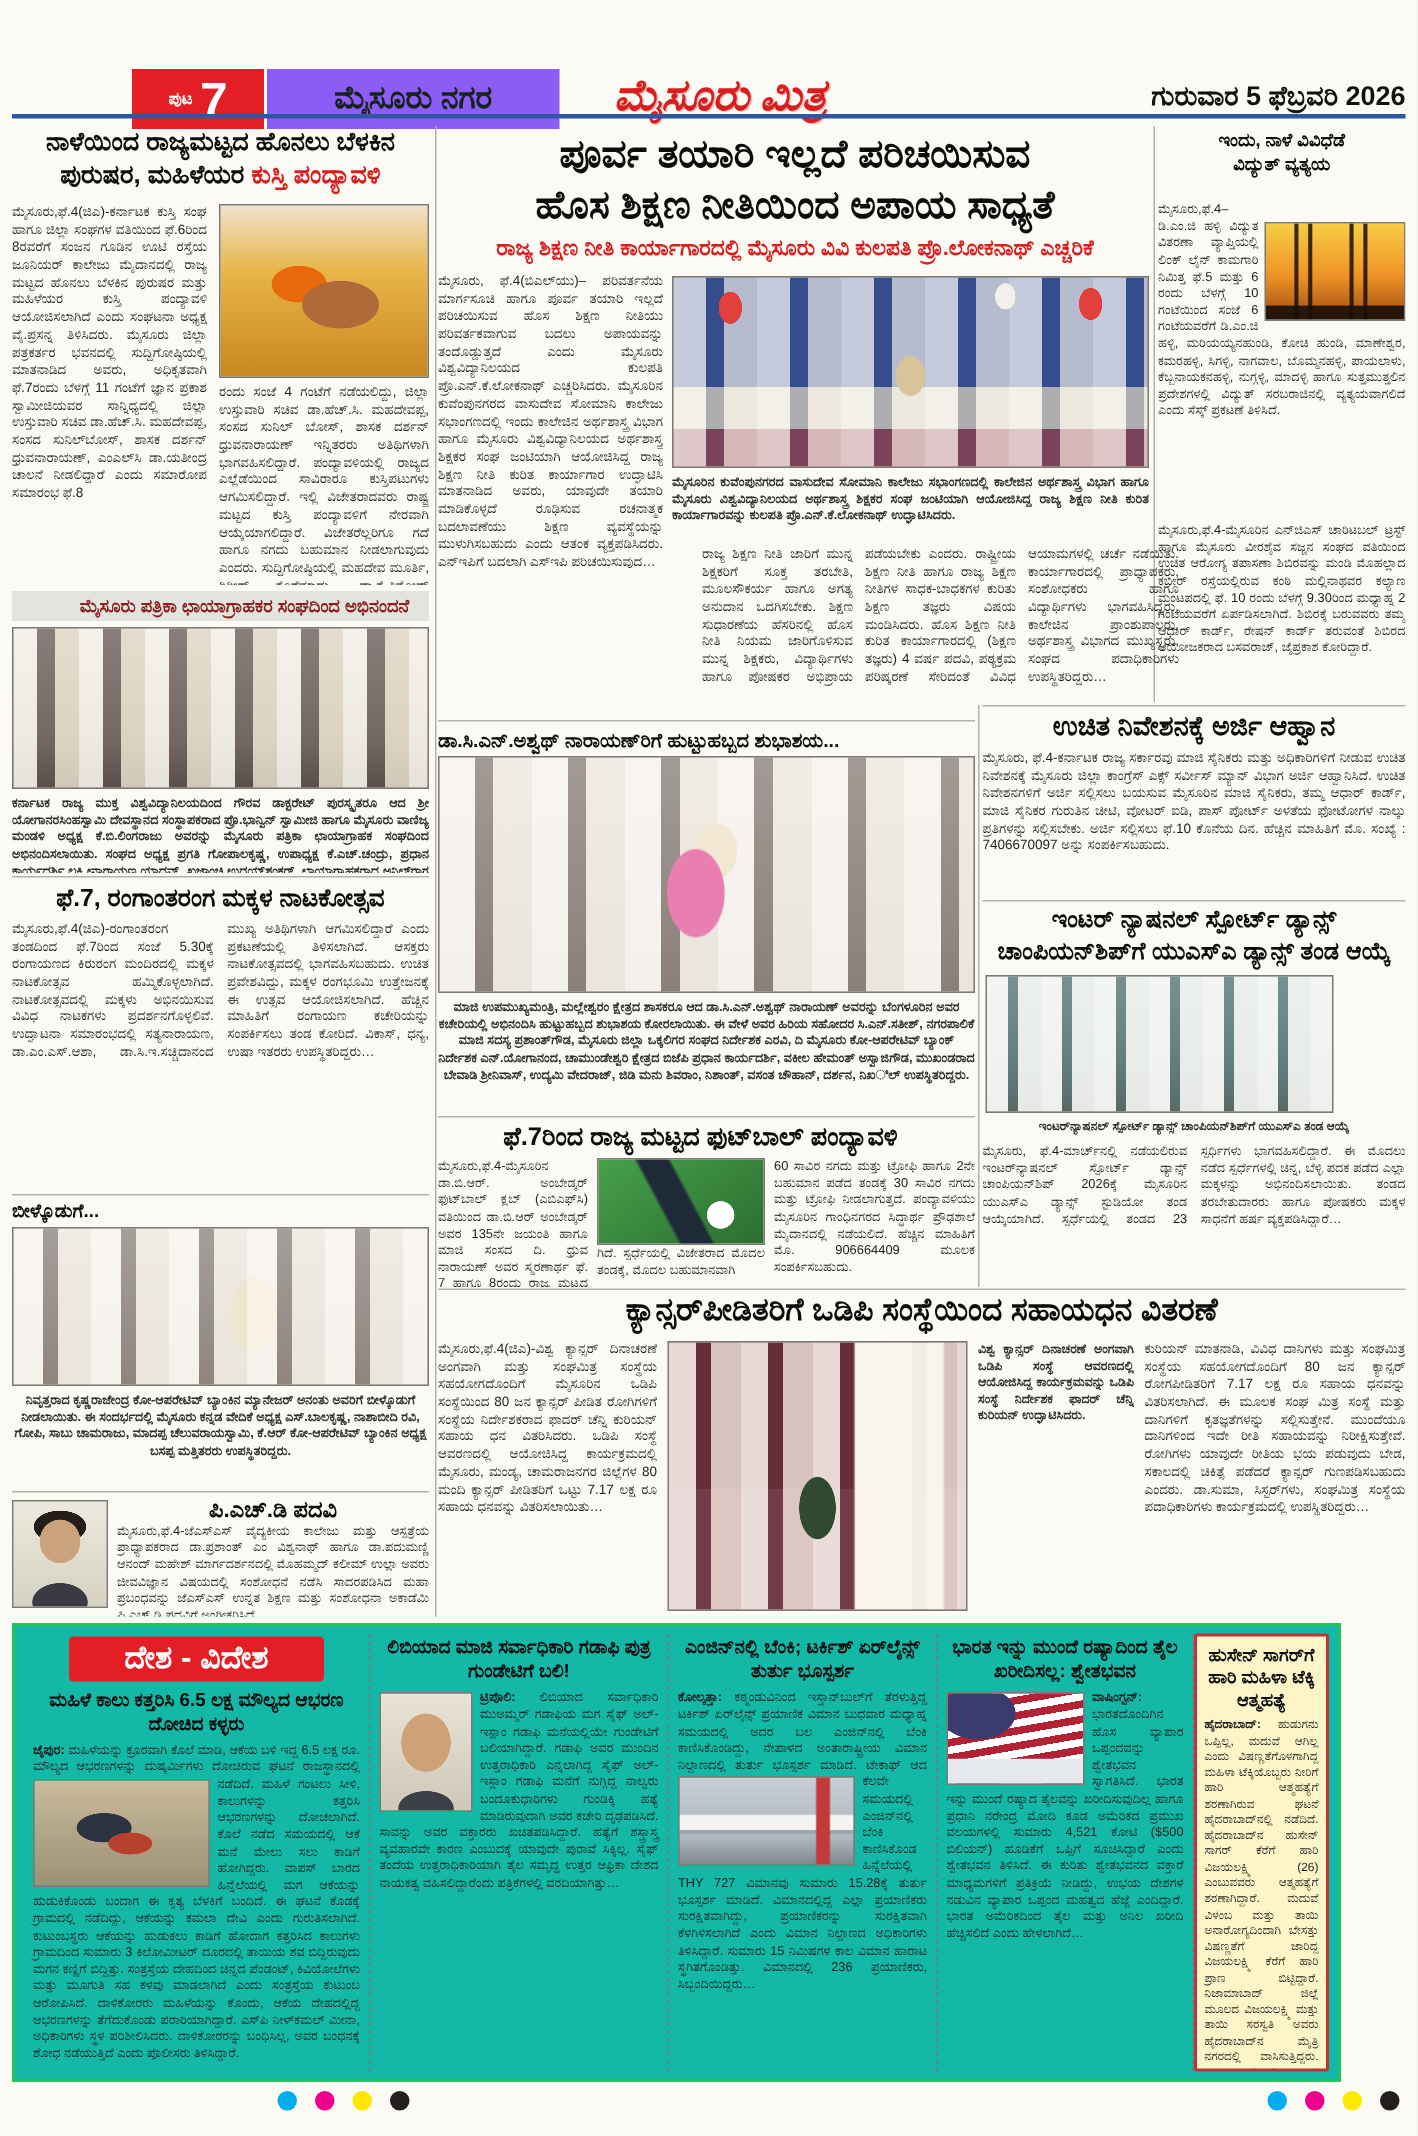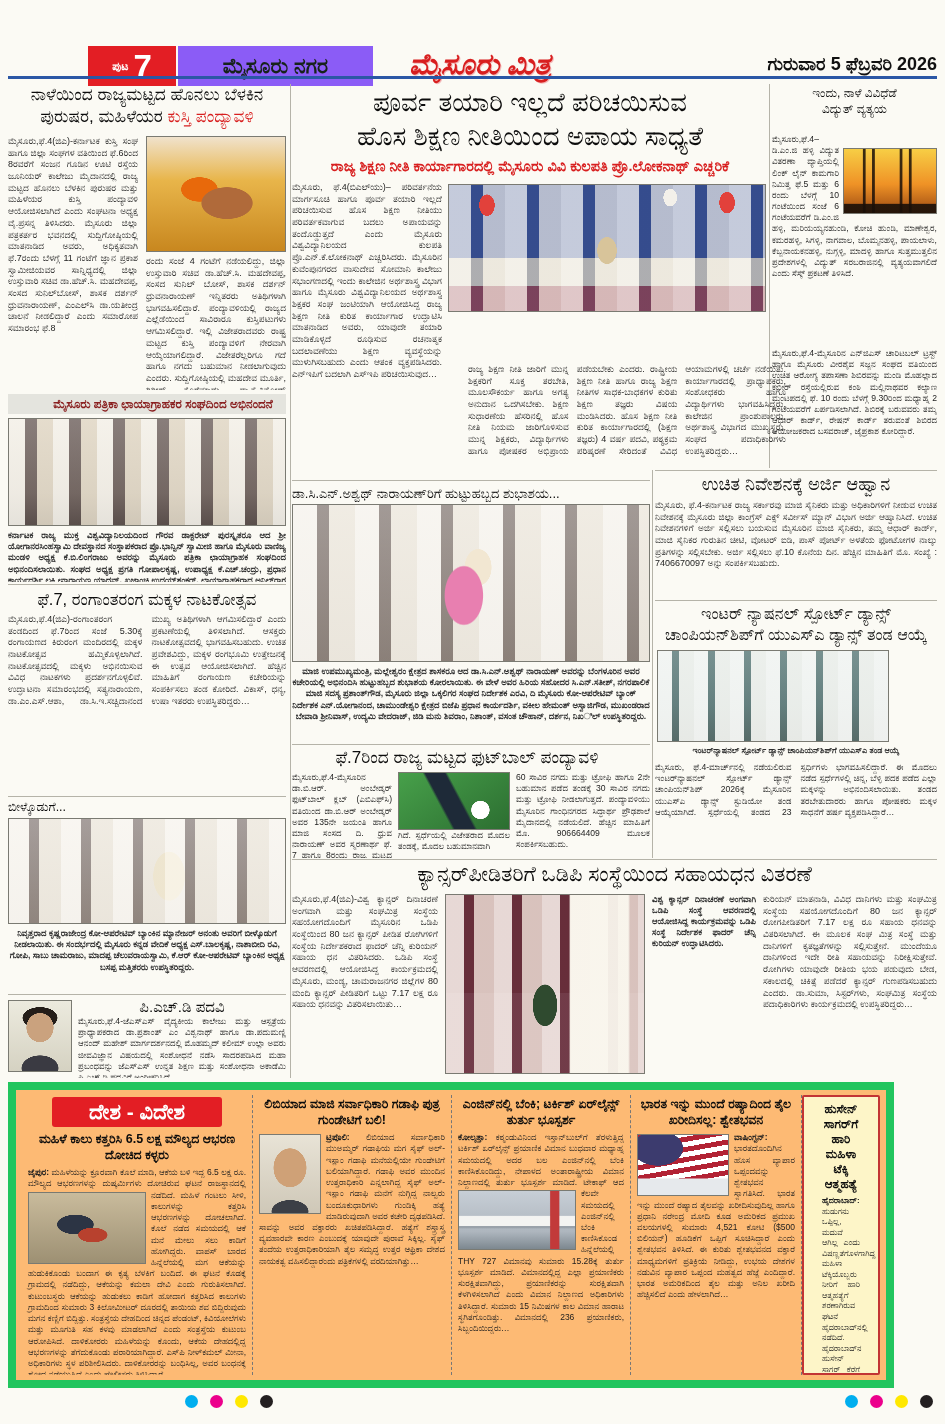--- a/index.html
+++ b/index.html
@@ -1,30 +1,30 @@
 <!DOCTYPE html>
 <html><head>
 <meta charset="utf-8">
 <style>
   html,body{margin:0;padding:0;background:#e9e9e4;}
   .page{position:relative;width:945px;height:1424px;margin:0 auto;background:#fbfaf4;
         font-family:"Liberation Sans",sans-serif;color:#1d1d1d;overflow:hidden;}
   .t{position:absolute;box-sizing:border-box;}
   .b{font-size:9px;line-height:1.3;text-align:justify;overflow:hidden;color:#1d1d1d;}
   .cap{font-size:8.5px;font-weight:bold;color:#2e2e2e;line-height:1.32;text-align:justify;overflow:hidden;}
-  .hl{font-weight:normal;color:#0c0c0c;}
+  .hl{font-weight:bold;color:#0c0c0c;}
   .center{text-align:center;}
   .ph{border:1px solid #7a7a72;box-sizing:border-box;overflow:hidden;}
   .vl{position:absolute;width:1px;background:#b5b3a8;}
   .hr1{position:absolute;height:1px;background:#b5b3a8;}
   .dl{font-weight:bold;}
   .red{color:#d81f1f;}
   .band{background:#e4e4de;color:#8a2020;font-weight:bold;font-size:12px;line-height:20px;text-align:center;overflow:hidden;}
-  .worldbox{position:absolute;left:8px;top:1082px;width:886px;height:306px;border:8px solid #22c55e;
-            background:#fdba74;display:flex;padding:5px 6px;box-sizing:border-box;}
+  .worldbox{position:absolute;left:8px;top:1082px;width:886px;height:306px;border:2px solid #22c55e;
+            background:#14b8a6;display:flex;padding:5px 6px;box-sizing:border-box;}
   .wcol{padding:0 6px;overflow:hidden;border-right:1px dashed #777;}
   .wcol:last-child{border-right:none;}
   .whl{font-size:12.5px;font-weight:bold;line-height:1.25;text-align:center;color:#0c0c0c;margin:2px 0 4px;}
   .wb{font-size:8.5px;line-height:1.32;text-align:justify;color:#1d1d1d;}
   .dot{width:13px;height:13px;border-radius:50%;display:inline-block;margin-right:12px;}
   .cols2{column-count:2;column-gap:9px;}
   .cols3{column-count:3;column-gap:8px;margin-left:20px;}
 </style>
 </head>
 <body>
@@ -101,20 +101,21 @@
   </div>
   <div class="t center red" style="left:292px;top:158px;width:476px;font-size:14.5px;font-weight:bold;">ರಾಜ್ಯ ಶಿಕ್ಷಣ ನೀತಿ ಕಾರ್ಯಾಗಾರದಲ್ಲಿ ಮೈಸೂರು ವಿವಿ ಕುಲಪತಿ ಪ್ರೊ.ಲೋಕನಾಥ್ ಎಚ್ಚರಿಕೆ</div>
   <div class="t b" style="left:292px;top:182px;width:150px;height:282px;">ಮೈಸೂರು, ಫೆ.4(ಬಿಎಲ್‌ಯು)– ಪರಿವರ್ತನೆಯ ಮಾರ್ಗಸೂಚಿ ಹಾಗೂ ಪೂರ್ವ ತಯಾರಿ ಇಲ್ಲದೆ ಪರಿಚಯಿಸುವ ಹೊಸ ಶಿಕ್ಷಣ ನೀತಿಯು ಪರಿವರ್ತಕವಾಗುವ ಬದಲು ಅಪಾಯವನ್ನು ತಂದೊಡ್ಡುತ್ತದೆ ಎಂದು ಮೈಸೂರು ವಿಶ್ವವಿದ್ಯಾನಿಲಯದ ಕುಲಪತಿ ಪ್ರೊ.ಎನ್.ಕೆ.ಲೋಕನಾಥ್ ಎಚ್ಚರಿಸಿದರು. ಮೈಸೂರಿನ ಕುವೆಂಪುನಗರದ ವಾಸುದೇವ ಸೋಮಾನಿ ಕಾಲೇಜು ಸಭಾಂಗಣದಲ್ಲಿ ಇಂದು ಕಾಲೇಜಿನ ಅರ್ಥಶಾಸ್ತ್ರ ವಿಭಾಗ ಹಾಗೂ ಮೈಸೂರು ವಿಶ್ವವಿದ್ಯಾನಿಲಯದ ಅರ್ಥಶಾಸ್ತ್ರ ಶಿಕ್ಷಕರ ಸಂಘ ಜಂಟಿಯಾಗಿ ಆಯೋಜಿಸಿದ್ದ ರಾಜ್ಯ ಶಿಕ್ಷಣ ನೀತಿ ಕುರಿತ ಕಾರ್ಯಾಗಾರ ಉದ್ಘಾಟಿಸಿ ಮಾತನಾಡಿದ ಅವರು, ಯಾವುದೇ ತಯಾರಿ ಮಾಡಿಕೊಳ್ಳದೆ ರೂಢಿಸುವ ರಚನಾತ್ಮಕ ಬದಲಾವಣೆಯು ಶಿಕ್ಷಣ ವ್ಯವಸ್ಥೆಯನ್ನು ಮುಳುಗಿಸಬಹುದು ಎಂದು ಆತಂಕ ವ್ಯಕ್ತಪಡಿಸಿದರು. ಎನ್‌ಇಪಿಗೆ ಬದಲಾಗಿ ಎಸ್‌ಇಪಿ ಪರಿಚಯಿಸುವುದ…</div>
   <div class="t ph" style="left:448px;top:184px;width:318px;height:128px;background:
        radial-gradient(8px 11px at 12% 16%, #e2413b 96%, transparent 98%),
        radial-gradient(8px 11px at 88% 14%, #e2413b 96%, transparent 98%),
        radial-gradient(7px 9px at 70% 10%, #f3f0ea 96%, transparent 98%),
        radial-gradient(16px 22px at 50% 52%, #d8c49a 60%, transparent 62%),
        repeating-linear-gradient(90deg, rgba(248,246,240,.75) 0 22px, rgba(70,80,110,.35) 22px 34px, rgba(240,236,226,.7) 34px 56px),
        linear-gradient(180deg,#2c4a9e 0 58%, #e5e0d4 58% 80%, #973b52 80% 100%);"></div>
+  <div class="t cap" style="left:448px;top:316px;width:318px;height:44px;">ಮೈಸೂರಿನ ಕುವೆಂಪುನಗರದ ವಾಸುದೇವ ಸೋಮಾನಿ ಕಾಲೇಜು ಸಭಾಂಗಣದಲ್ಲಿ ಕಾಲೇಜಿನ ಅರ್ಥಶಾಸ್ತ್ರ ವಿಭಾಗ ಹಾಗೂ ಮೈಸೂರು ವಿಶ್ವವಿದ್ಯಾನಿಲಯದ ಅರ್ಥಶಾಸ್ತ್ರ ಶಿಕ್ಷಕರ ಸಂಘ ಜಂಟಿಯಾಗಿ ಆಯೋಜಿಸಿದ್ದ ರಾಜ್ಯ ಶಿಕ್ಷಣ ನೀತಿ ಕುರಿತ ಕಾರ್ಯಾಗಾರವನ್ನು ಕುಲಪತಿ ಪ್ರೊ.ಎನ್.ಕೆ.ಲೋಕನಾಥ್ ಉದ್ಘಾಟಿಸಿದರು.</div>
   <div class="t b cols3" style="left:448px;top:364px;width:318px;height:100px;">ರಾಜ್ಯ ಶಿಕ್ಷಣ ನೀತಿ ಜಾರಿಗೆ ಮುನ್ನ ಶಿಕ್ಷಕರಿಗೆ ಸೂಕ್ತ ತರಬೇತಿ, ಮೂಲಸೌಕರ್ಯ ಹಾಗೂ ಅಗತ್ಯ ಅನುದಾನ ಒದಗಿಸಬೇಕು. ಶಿಕ್ಷಣ ಸುಧಾರಣೆಯ ಹೆಸರಿನಲ್ಲಿ ಹೊಸ ನೀತಿ ನಿಯಮ ಜಾರಿಗೊಳಿಸುವ ಮುನ್ನ ಶಿಕ್ಷಕರು, ವಿದ್ಯಾರ್ಥಿಗಳು ಹಾಗೂ ಪೋಷಕರ ಅಭಿಪ್ರಾಯ ಪಡೆಯಬೇಕು ಎಂದರು. ರಾಷ್ಟ್ರೀಯ ಶಿಕ್ಷಣ ನೀತಿ ಹಾಗೂ ರಾಜ್ಯ ಶಿಕ್ಷಣ ನೀತಿಗಳ ಸಾಧಕ-ಬಾಧಕಗಳ ಕುರಿತು ಶಿಕ್ಷಣ ತಜ್ಞರು ವಿಷಯ ಮಂಡಿಸಿದರು. ಹೊಸ ಶಿಕ್ಷಣ ನೀತಿ ಕುರಿತ ಕಾರ್ಯಾಗಾರದಲ್ಲಿ (ಶಿಕ್ಷಣ ತಜ್ಞರು) 4 ವರ್ಷ ಪದವಿ, ಪಠ್ಯಕ್ರಮ ಪರಿಷ್ಕರಣೆ ಸೇರಿದಂತೆ ವಿವಿಧ ಆಯಾಮಗಳಲ್ಲಿ ಚರ್ಚೆ ನಡೆಯಿತು. ಕಾರ್ಯಾಗಾರದಲ್ಲಿ ಪ್ರಾಧ್ಯಾಪಕರು, ಸಂಶೋಧಕರು ಹಾಗೂ ವಿದ್ಯಾರ್ಥಿಗಳು ಭಾಗವಹಿಸಿದ್ದರು. ಕಾಲೇಜಿನ ಪ್ರಾಂಶುಪಾಲರು, ಅರ್ಥಶಾಸ್ತ್ರ ವಿಭಾಗದ ಮುಖ್ಯಸ್ಥರು, ಸಂಘದ ಪದಾಧಿಕಾರಿಗಳು ಉಪಸ್ಥಿತರಿದ್ದರು…</div>
 
   <div class="t hl" style="left:292px;top:486px;width:358px;font-size:13px;">ಡಾ.ಸಿ.ಎನ್.ಅಶ್ವಥ್ ನಾರಾಯಣ್‌ರಿಗೆ ಹುಟ್ಟುಹಬ್ಬದ ಶುಭಾಶಯ...</div>
   <div class="t ph" style="left:292px;top:504px;width:358px;height:158px;background:
        radial-gradient(34px 52px at 48% 58%, #e87fb0 55%, transparent 58%),
        radial-gradient(22px 30px at 52% 40%, #f2e7d2 60%, transparent 62%),
        repeating-linear-gradient(90deg, rgba(252,250,246,.9) 0 24px, rgba(96,84,92,.4) 24px 36px, rgba(246,242,234,.85) 36px 62px),
        linear-gradient(180deg,#cfc9bd 0%,#a79d8c 100%);"></div>
   <div class="t cap" style="left:292px;top:666px;width:358px;height:74px;text-align:center;">ಮಾಜಿ ಉಪಮುಖ್ಯಮಂತ್ರಿ, ಮಲ್ಲೇಶ್ವರಂ ಕ್ಷೇತ್ರದ ಶಾಸಕರೂ ಆದ ಡಾ.ಸಿ.ಎನ್.ಅಶ್ವಥ್ ನಾರಾಯಣ್ ಅವರನ್ನು ಬೆಂಗಳೂರಿನ ಅವರ ಕಚೇರಿಯಲ್ಲಿ ಅಭಿನಂದಿಸಿ ಹುಟ್ಟುಹಬ್ಬದ ಶುಭಾಶಯ ಕೋರಲಾಯಿತು. ಈ ವೇಳೆ ಅವರ ಹಿರಿಯ ಸಹೋದರ ಸಿ.ಎನ್.ಸತೀಶ್, ನಗರಪಾಲಿಕೆ ಮಾಜಿ ಸದಸ್ಯ ಪ್ರಶಾಂತ್‌ಗೌಡ, ಮೈಸೂರು ಜಿಲ್ಲಾ ಒಕ್ಕಲಿಗರ ಸಂಘದ ನಿರ್ದೇಶಕ ಎರವಿ, ದಿ ಮೈಸೂರು ಕೋ-ಆಪರೇಟಿವ್ ಬ್ಯಾಂಕ್ ನಿರ್ದೇಶಕ ಎನ್.ಯೋಗಾನಂದ, ಚಾಮುಂಡೇಶ್ವರಿ ಕ್ಷೇತ್ರದ ಬಿಜೆಪಿ ಪ್ರಧಾನ ಕಾರ್ಯದರ್ಶಿ, ವಕೀಲ ಹೇಮಂತ್ ಅಸ್ವಾಜಿಗೌಡ, ಮುಖಂಡರಾದ ಬೇವಾಡಿ ಶ್ರೀನಿವಾಸ್, ಉದ್ಯಮಿ ವೇದರಾಜ್, ಜಿಡಿ ಮನು ಶಿವರಾಂ, ನಿಶಾಂತ್, ವಸಂತ ಚೌಹಾನ್, ದರ್ಶನ, ನಿಖ಻ಿಲ್ ಉಪಸ್ಥಿತರಿದ್ದರು.</div>
 
@@ -210,21 +211,21 @@
       <div class="whl">ಭಾರತ ಇನ್ನು ಮುಂದೆ ರಷ್ಯಾದಿಂದ ತೈಲ ಖರೀದಿಸಲ್ಲ: ಶ್ವೇತಭವನ</div>
       <div class="wb">
         <span class="ph" style="float:left;width:92px;height:62px;margin:2px 5px 2px 0;display:block;background:
               linear-gradient(180deg, transparent 72%, #e6e9ec 73%),
               radial-gradient(26px 18px at 22% 22%, #3c3b6e 96%, transparent 98%),
               repeating-linear-gradient(170deg,#b22234 0 5px,#ffffff 5px 10px);"></span>
         <span class="dl">ವಾಷಿಂಗ್ಟನ್:</span>
         <span>ಭಾರತದೊಂದಿಗಿನ ಹೊಸ ವ್ಯಾಪಾರ ಒಪ್ಪಂದವನ್ನು ಶ್ವೇತಭವನ ಸ್ವಾಗತಿಸಿದೆ. ಭಾರತ ಇನ್ನು ಮುಂದೆ ರಷ್ಯಾದ ತೈಲವನ್ನು ಖರೀದಿಸುವುದಿಲ್ಲ ಹಾಗೂ ಪ್ರಧಾನಿ ನರೇಂದ್ರ ಮೋದಿ ಕೂಡ ಅಮೆರಿಕದ ಪ್ರಮುಖ ವಲಯಗಳಲ್ಲಿ ಸುಮಾರು 4,521 ಕೋಟಿ ($500 ಬಿಲಿಯನ್) ಹೂಡಿಕೆಗೆ ಒಪ್ಪಿಗೆ ಸೂಚಿಸಿದ್ದಾರೆ ಎಂದು ಶ್ವೇತಭವನ ತಿಳಿಸಿದೆ. ಈ ಕುರಿತು ಶ್ವೇತಭವನದ ವಕ್ತಾರೆ ಮಾಧ್ಯಮಗಳಿಗೆ ಪ್ರತಿಕ್ರಿಯೆ ನೀಡಿದ್ದು, ಉಭಯ ದೇಶಗಳ ನಡುವಿನ ವ್ಯಾಪಾರ ಒಪ್ಪಂದ ಮಹತ್ವದ ಹೆಜ್ಜೆ ಎಂದಿದ್ದಾರೆ. ಭಾರತ ಅಮೆರಿಕದಿಂದ ತೈಲ ಮತ್ತು ಅನಿಲ ಖರೀದಿ ಹೆಚ್ಚಿಸಲಿದೆ ಎಂದು ಹೇಳಲಾಗಿದೆ…</span>
       </div>
     </div>
-    <div class="wcol" style="flex:1;background:#fdf5c8;border:2px solid #c23434;border-radius:2px;padding:3px 18px;">
+    <div class="wcol" style="flex:1;background:#fdf5c8;border:2px solid #c23434;border-radius:2px;padding:3px 5px;">
       <div class="whl" style="font-size:12px;">ಹುಸೇನ್ ಸಾಗರ್‌ಗೆ ಹಾರಿ ಮಹಿಳಾ ಟೆಕ್ಕಿ ಆತ್ಮಹತ್ಯೆ</div>
       <div class="wb" style="font-size:8px;">
         <span class="dl">ಹೈದರಾಬಾದ್:</span>
         <span>ಹುಡುಗನು ಒಪ್ಪಿಲ್ಲ, ಮದುವೆ ಆಗಿಲ್ಲ ಎಂದು ವಿಷಣ್ಣತೆಗೊಳಗಾಗಿದ್ದ ಮಹಿಳಾ ಟೆಕ್ಕಿಯೊಬ್ಬರು ನೀರಿಗೆ ಹಾರಿ ಆತ್ಮಹತ್ಯೆಗೆ ಶರಣಾಗಿರುವ ಘಟನೆ ಹೈದರಾಬಾದ್‌ನಲ್ಲಿ ನಡೆದಿದೆ. ಹೈದರಾಬಾದ್‌ನ ಹುಸೇನ್ ಸಾಗರ್ ಕೆರೆಗೆ ಹಾರಿ ವಿಜಯಲಕ್ಷ್ಮಿ (26) ಎಂಬುವವರು ಆತ್ಮಹತ್ಯೆಗೆ ಶರಣಾಗಿದ್ದಾರೆ. ಮದುವೆ ವಿಳಂಬ ಮತ್ತು ತಾಯಿ ಅನಾರೋಗ್ಯದಿಂದಾಗಿ ಬೇಸತ್ತು ವಿಷಣ್ಣತೆಗೆ ಜಾರಿದ್ದ ವಿಜಯಲಕ್ಷ್ಮಿ ಕೆರೆಗೆ ಹಾರಿ ಪ್ರಾಣ ಬಿಟ್ಟಿದ್ದಾರೆ. ನಿಜಾಮಾಬಾದ್ ಜಿಲ್ಲೆ ಮೂಲದ ವಿಜಯಲಕ್ಷ್ಮಿ ಮತ್ತು ತಾಯಿ ಸರಸ್ವತಿ ಅವರು ಹೈದರಾಬಾದ್‌ನ ಮೈತ್ರಿ ನಗರದಲ್ಲಿ ವಾಸಿಸುತ್ತಿದ್ದರು. ಐಟಿ ಸಂಸ್ಥೆಯಲ್ಲಿ ಸಾಫ್ಟ್ ಇಂಜಿನಿಯರ್ ಆಗಿ ಕೆಲಸ ಮಾಡುತ್ತಿದ್ದರು. ಜನವರಿ 31ರ ಬೆಳಗ್ಗೆ ವಿಜಯಲಕ್ಷ್ಮಿ ತನ್ನ ಬೈಕ್‌ನಲ್ಲಿ ಹೊರಟು ತಾಯಿಗೆ ಎದುರು ಬರುವುದಾಗಿ ಹೇಳಿ ಹೊರಟಿದ್ದರು. ವಾಪಸ್ ಬಾರದಿದ್ದಾಗ ತಾಯಿ ಸರಸ್ವತಿ ಪೊಲೀಸರಿಗೆ ದೂರು ನೀಡಿದ್ದರು. ಶೋಧ ನಡೆಸಿದ ಪೊಲೀಸರಿಗೆ ಹುಸೇನ್ ಸಾಗರದಲ್ಲಿ ವಿಜಯಲಕ್ಷ್ಮಿ ಮೃತದೇಹ ಪತ್ತೆಯಾಗಿತ್ತು. ಶವ ಹೊರತೆಗೆದ ಪೊಲೀಸರು ಗಾಂಧಿ ಆಸ್ಪತ್ರೆಗೆ ಮರಣೋತ್ತರ ಪರೀಕ್ಷೆಗೆ ಕಳುಹಿಸಿದ್ದಾರೆ. ಪೊಲೀಸ್ ಠಾಣೆಯಲ್ಲಿ ಪ್ರಕರಣ ದಾಖಲಾಗಿದ್ದು ತನಿಖೆ ನಡೆಸುತ್ತಿದ್ದಾರೆ.</span>
       </div>
     </div>
   </div>
 
   <div class="t" style="left:185px;top:1394px;">
     <span class="dot" style="background:#00aeef;"></span><span class="dot" style="background:#ec008c;"></span><span class="dot" style="background:#ffe800;"></span><span class="dot" style="background:#231f20;"></span>

